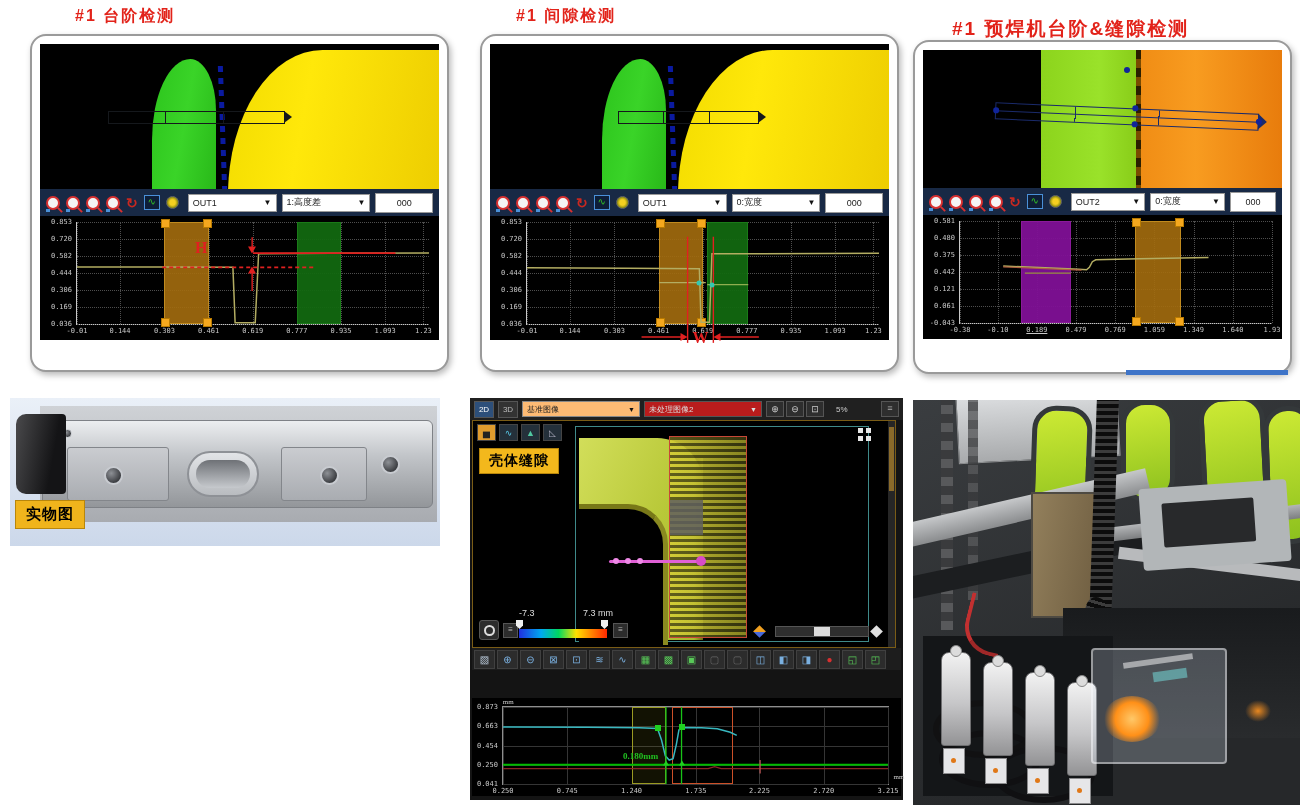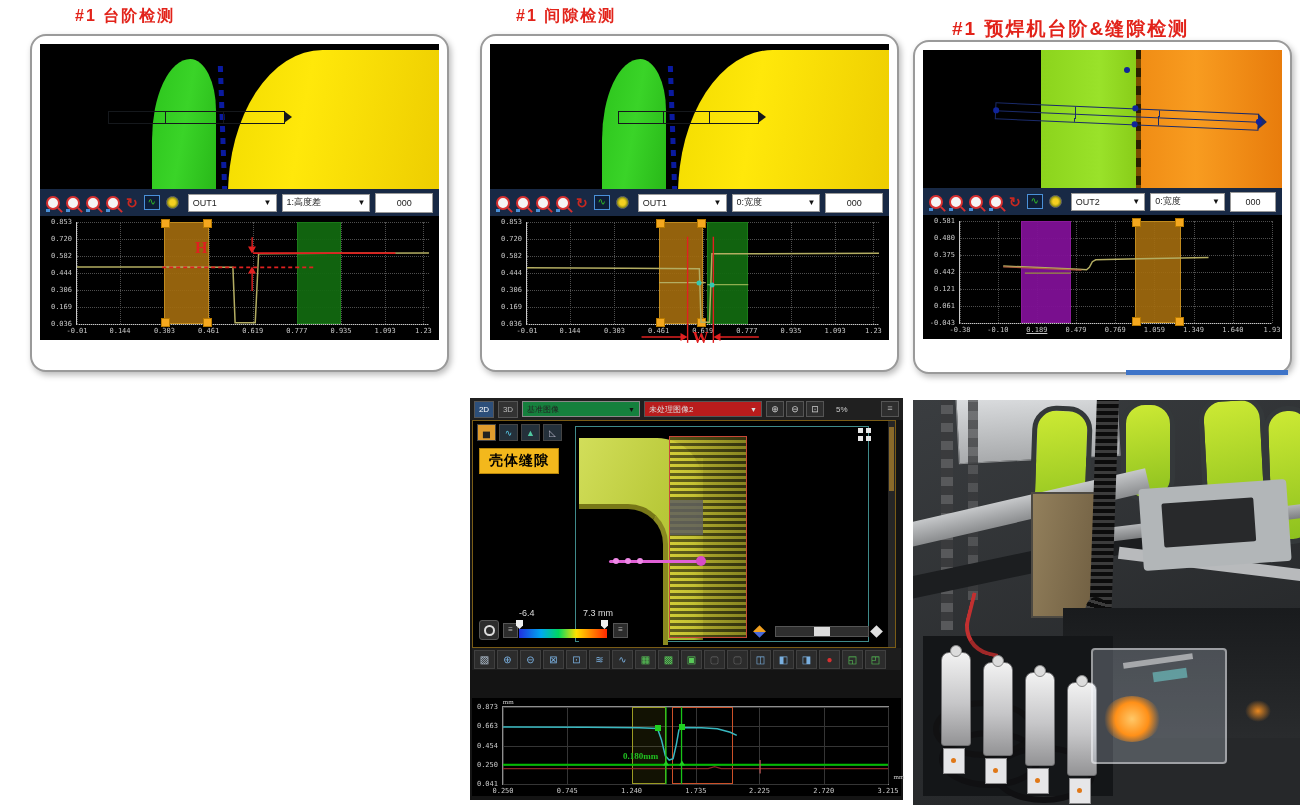--- a/index.html
+++ b/index.html
@@ -118,21 +118,21 @@
           background:#2a66c4;border:3px solid #34b4dc}
 
   
   #insp{position:absolute;left:470px;top:398px;width:433px;height:402px;background:#141414}
   .itop{position:absolute;left:0;top:0;right:0;height:22px;background:#202020;
         display:flex;align-items:center;gap:4px;padding:0 4px;box-sizing:border-box}
   .itab{width:18px;height:15px;background:#333;color:#bbb;font-size:8px;display:flex;
         align-items:center;justify-content:center;border:1px solid #555}
   .itab.active{background:#2d4f7a;color:#fff}
   .idd{height:16px;display:flex;align-items:center;font-size:8px;padding:0 4px;width:118px;box-sizing:border-box}
-  .idd.light{background:#15803d;color:#222;border:1px solid #888}
+  .idd.light{background:#fdba74;color:#222;border:1px solid #888}
   .idd.dark{background:#b91c1c;color:#ddd;border:1px solid #555}
   .idd i{font-style:normal;flex:1;white-space:nowrap;overflow:hidden}
   .idd.light::after{content:"▼";font-size:7px;color:#111}
   .idd.dark::after{content:"▼";font-size:7px;color:#ddd}
   .ztools{display:flex;gap:2px}
   .ztool{width:16px;height:14px;background:#2e2e2e;border:1px solid #555;color:#ccc;font-size:9px;
          display:flex;align-items:center;justify-content:center}
   .ztext{color:#ccc;font-size:8px;margin-left:8px}
   .iuser{margin-left:auto;width:16px;height:14px;background:#2e2e2e;border:1px solid #555;color:#aaa;
          font-size:9px;text-align:center;line-height:13px}
@@ -466,20 +466,37 @@
           <svg viewBox="0 0 100 100" preserveAspectRatio="none" class="cs">
             <polyline points="13.85,44.23 27.27,45.83 38.10,47.28 40.56,47.76 41.47,45.35 42.42,39.90 43.51,37.98 57.58,37.02 79.65,35.90" fill="none" stroke="#b3ad62" stroke-width="1.5" vector-effect="non-scaling-stroke"></polyline>
             <polyline points="13.85,45.03 27.27,46.63 38.96,48.24" fill="none" stroke="#b06040" stroke-width="1.2" vector-effect="non-scaling-stroke"></polyline>
             <polyline points="20.78,51.12 35.50,51.12" fill="none" stroke="#98903f" stroke-width="1.2" vector-effect="non-scaling-stroke"></polyline>
           </svg>
         </div>
       </div>
   </section>
   <div style="position:absolute;left:1126px;top:370px;width:162px;height:5px;background:#3e74c8"></div>
 
+  <div id="photo">
+    <div class="pimg">
+      <div class="mbar">
+        <div class="plate" style="left:24px;width:100px">
+          <span class="hole" style="left:36px;top:18px"></span>
+        </div>
+        <div class="oval"></div>
+        <div class="plate" style="left:238px;width:84px">
+          <span class="hole" style="left:38px;top:18px"></span>
+        </div>
+        <span class="hole" style="left:338px;top:34px"></span>
+        <span class="hole" style="left:20px;top:8px;width:7px;height:7px;border-width:1px"></span>
+      </div>
+      <div class="clip"></div>
+    </div>
+    <div class="ylabel" style="left:5px;top:102px">实物图</div>
+  </div>
 
 
   <div id="insp">
     <div class="itop">
       <span class="itab active">2D</span>
       <span class="itab">3D</span>
       <span class="idd light">
           <i>基准图像</i>
         </span>
       <span class="idd dark">
@@ -516,21 +533,21 @@
       <div class="olab">壳体缝隙</div>
       <div class="fsi">
           <span></span>
           <span></span>
           <span></span>
           <span></span>
         </div>
       <div class="vctrl">
         <span class="cbtn"></span>
         <span class="cboxa">≡</span>
-        <span class="lblmin">-6.4</span>
+        <span class="lblmin">-7.3</span>
         <span class="lblmax">7.3 mm</span>
         <span class="grad"></span>
         <span class="ghd g1"></span>
         <span class="ghd g2"></span>
         <span class="cboxb">≡</span>
         <span class="dmd1"></span>
         <span class="hscr">
             <span></span>
           </span>
         <span class="dmd2"></span>

